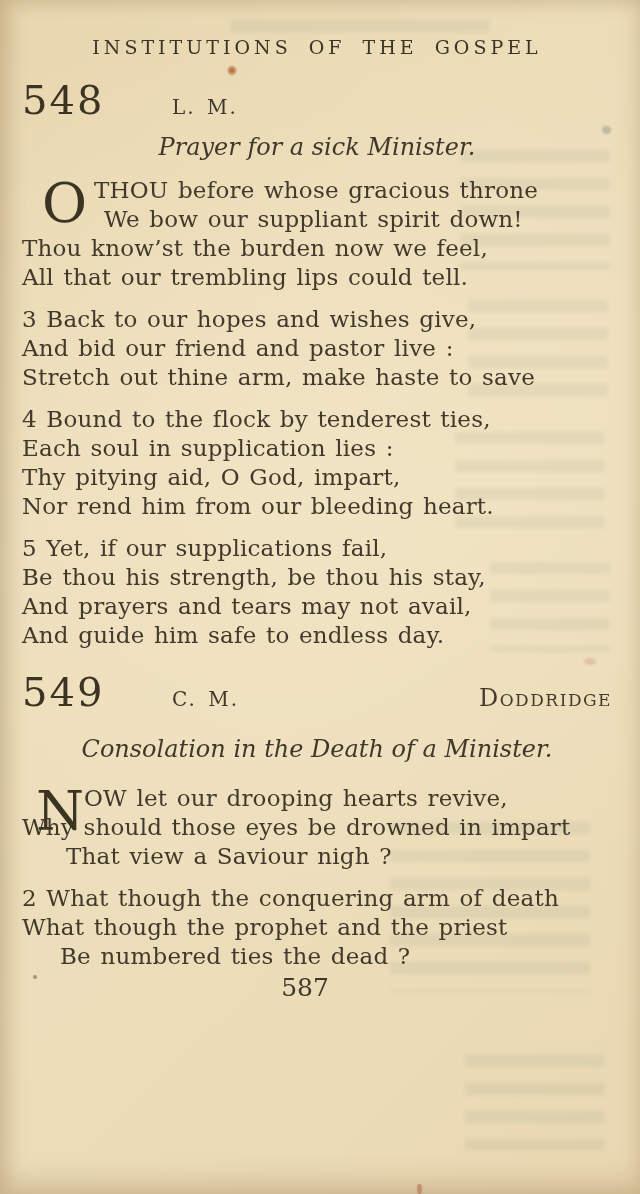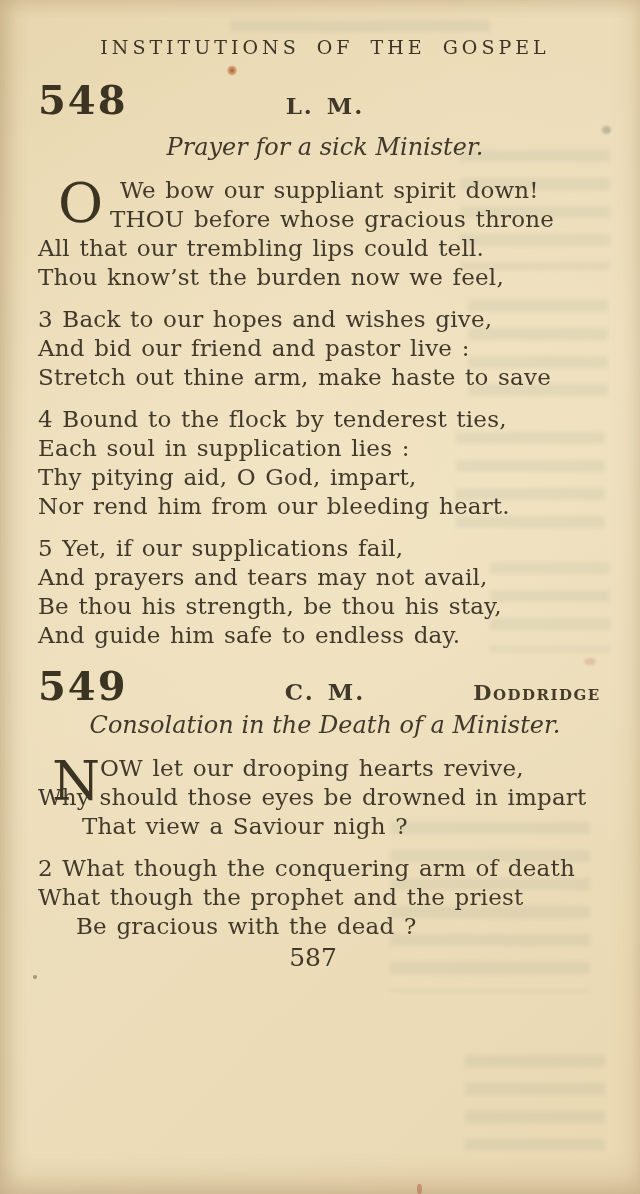--- a/index.html
+++ b/index.html
@@ -5,52 +5,52 @@
   html,body{margin:0;padding:0;}
   body{
     width:640px;height:1194px;overflow:hidden;position:relative;
     background:
       radial-gradient(ellipse 900px 700px at 45% 40%, rgba(255,248,225,0.25), rgba(0,0,0,0) 70%),
       linear-gradient(135deg,#e7d6ae 0%, #ecdcb8 30%, #eddebb 55%, #e9d8b2 100%);
     font-family:"DejaVu Serif","Liberation Serif",serif;
     color:#40382a;
     -webkit-font-smoothing:antialiased;
   }
-  .page-inner{position:relative;padding:36px 28px 0 38px;z-index:2;}
+  .page-inner{position:relative;padding:36px 28px 0 22px;z-index:2;}
 
   .running-header{
     text-align:center;font-size:19px;line-height:22px;
     letter-spacing:4px;word-spacing:7px;color:#3c3526;
   }
 
-  .hymn-head{display:flex;align-items:baseline;margin-top:20px;font-weight:bold;}
+  .hymn-head{display:flex;align-items:baseline;margin-top:20px;}
   .hymn-number{width:150px;font-size:40px;line-height:44px;letter-spacing:2px;color:#3c3423;}
-  .hymn-meter{flex:1;text-align:center;font-size:23px;letter-spacing:2px;word-spacing:3px;}
-  .hymn-author{width:150px;text-align:center;font-variant:small-caps;font-size:21px;letter-spacing:1.5px;color:#443b2b;}
+  .hymn-meter{flex:1;font-size:20px;letter-spacing:2px;word-spacing:3px;}
+  .hymn-author{width:150px;text-align:right;font-variant:small-caps;font-size:24px;letter-spacing:1.5px;color:#443b2b;}
 
   .hymn-subtitle{
     text-align:center;font-style:italic;font-size:24px;line-height:30px;margin-top:4px;
   }
   .h1-sub{margin-top:10px;}
-  .h2-sub{margin-top:2px;}
+  .h2-sub{margin-top:20px;}
 
   .verse{position:relative;margin-top:13px;font-size:23px;line-height:29px;
          letter-spacing:0.2px;word-spacing:2px;color:#41392b;}
   .vline{white-space:nowrap;}
   .dropcap{position:absolute;top:1px;font-size:55px;line-height:52px;color:#3c3423;}
   .dc-o{left:20px;}
   .dc-n{left:14px;letter-spacing:0;}
   .pl62{padding-left:62px;}
   .pl72{padding-left:72px;}
   .pl82{padding-left:82px;}
   .pl92{padding-left:92px;}
   .pl44{padding-left:44px;}
   .pl38{padding-left:38px;}
   .mt14{margin-top:14px;}
-  .mt12{margin-top:14px;}
+  .mt12{margin-top:20px;}
 
   .page-number{
     text-align:center;font-size:25px;line-height:29px;margin-top:2px;
     transform:translateX(-12px);
   }
 
   
   .artifact{position:absolute;z-index:1;pointer-events:none;}
   .ghost{
     background:repeating-linear-gradient(to bottom,
@@ -93,64 +93,64 @@
 
   <div class="hymn-head">
     <div class="hymn-number">548</div>
     <div class="hymn-meter">L. M.</div>
     <div class="hymn-author"></div>
   </div>
   <div class="hymn-subtitle h1-sub">Prayer for a sick Minister.</div>
 
   <div class="verse mt14">
     <span class="dropcap dc-o">O</span>
+    <div class="vline pl72">THOU before whose gracious throne</div>
     <div class="vline pl82">We bow our suppliant spirit down!</div>
-    <div class="vline pl72">THOU before whose gracious throne</div>
+    <div class="vline">Thou know’st the burden now we feel,</div>
     <div class="vline">All that our trembling lips could tell.</div>
-    <div class="vline">Thou know’st the burden now we feel,</div>
   </div>
 
 
   <div class="verse">
     <div class="vline">3 Back to our hopes and wishes give,</div>
     <div class="vline">And bid our friend and pastor live :</div>
     <div class="vline">Stretch out thine arm, make haste to save</div>
   </div>
 
   <div class="verse">
     <div class="vline">4 Bound to the flock by tenderest ties,</div>
     <div class="vline">Each soul in supplication lies :</div>
     <div class="vline">Thy pitying aid, O God, impart,</div>
     <div class="vline">Nor rend him from our bleeding heart.</div>
   </div>
 
   <div class="verse">
     <div class="vline">5 Yet, if our supplications fail,</div>
+    <div class="vline">Be thou his strength, be thou his stay,</div>
     <div class="vline">And prayers and tears may not avail,</div>
-    <div class="vline">Be thou his strength, be thou his stay,</div>
     <div class="vline">And guide him safe to endless day.</div>
   </div>
 
   <div class="hymn-head mt12">
     <div class="hymn-number">549</div>
     <div class="hymn-meter">C. M.</div>
     <div class="hymn-author">Doddridge</div>
   </div>
   <div class="hymn-subtitle h2-sub">Consolation in the Death of a Minister.</div>
 
   <div class="verse mt12">
     <span class="dropcap dc-n">N</span>
     <div class="vline pl62">OW let our drooping hearts revive,</div>
     <div class="vline">Why should those eyes be drowned in impart</div>
     <div class="vline pl44">That view a Saviour nigh ?</div>
   </div>
 
   <div class="verse">
     <div class="vline">2 What though the conquering arm of death</div>
     <div class="vline">What though the prophet and the priest</div>
-    <div class="vline pl38">Be gracious with the dead ?</div>
+    <div class="vline pl38">Be numbered ties the dead ?</div>
   </div>
 
   <div class="page-number">587</div>
 
 </div>
 
 <div class="artifact vignette"></div>
 
 </body></html>

